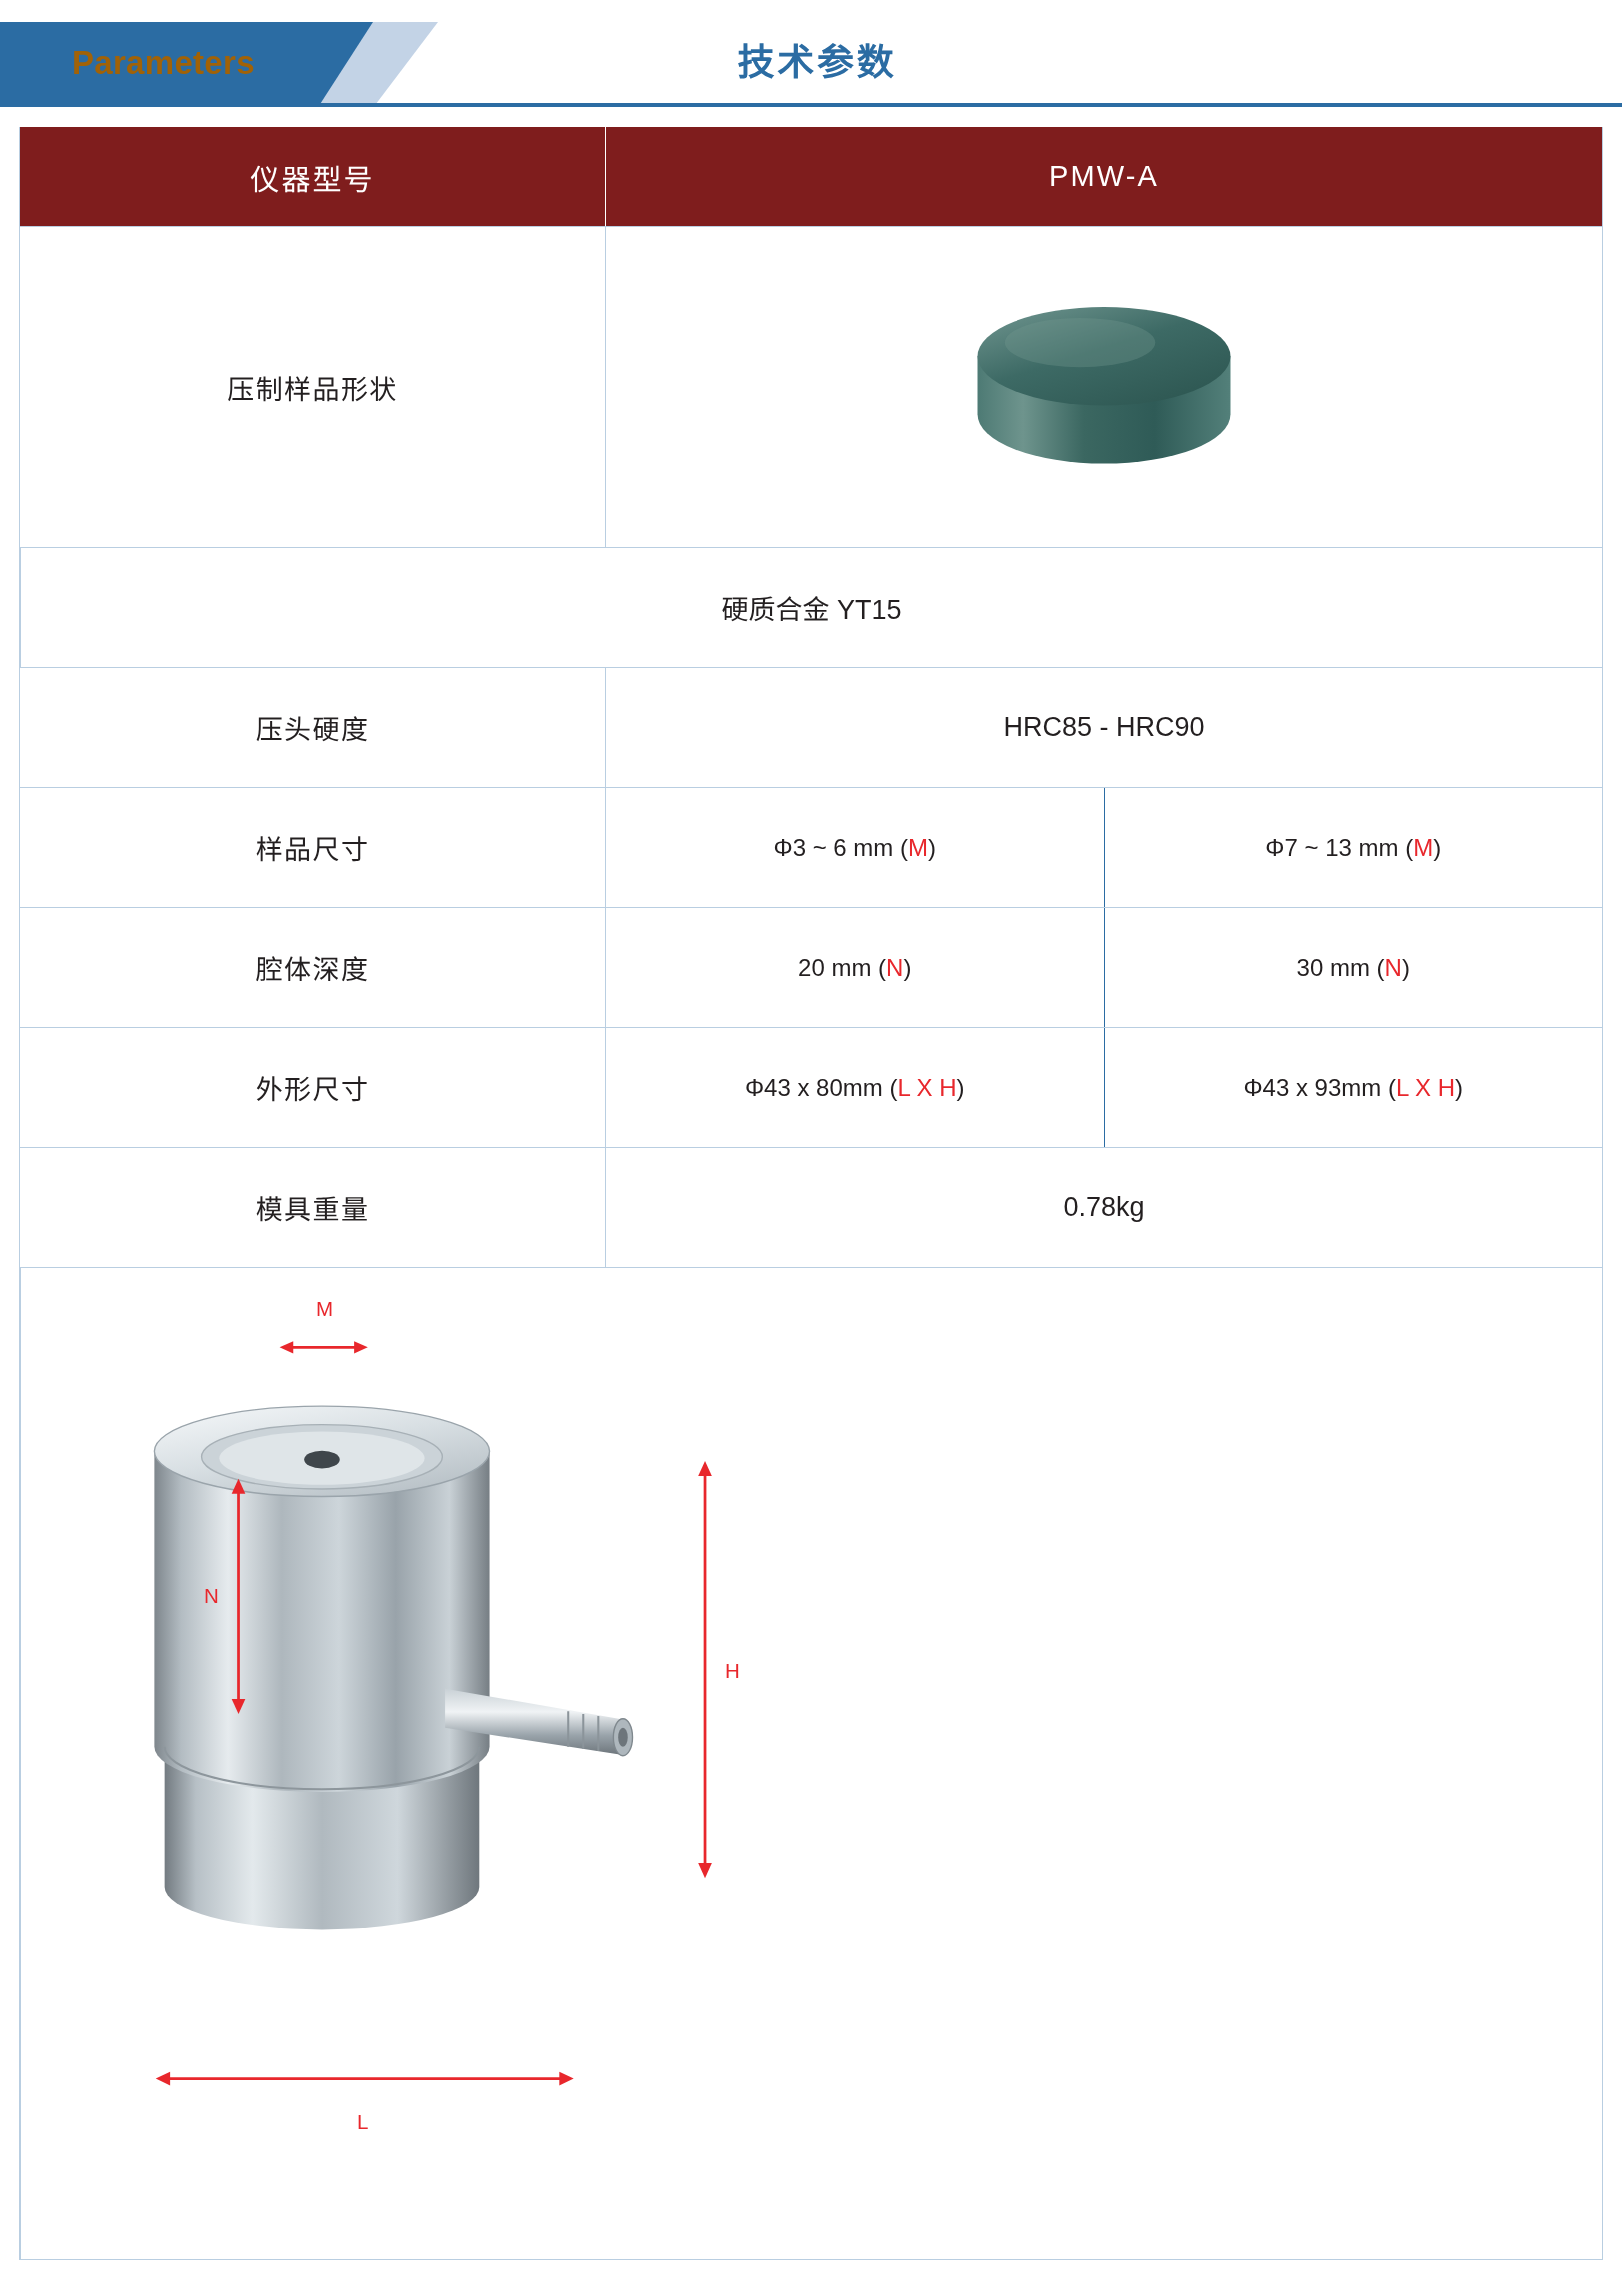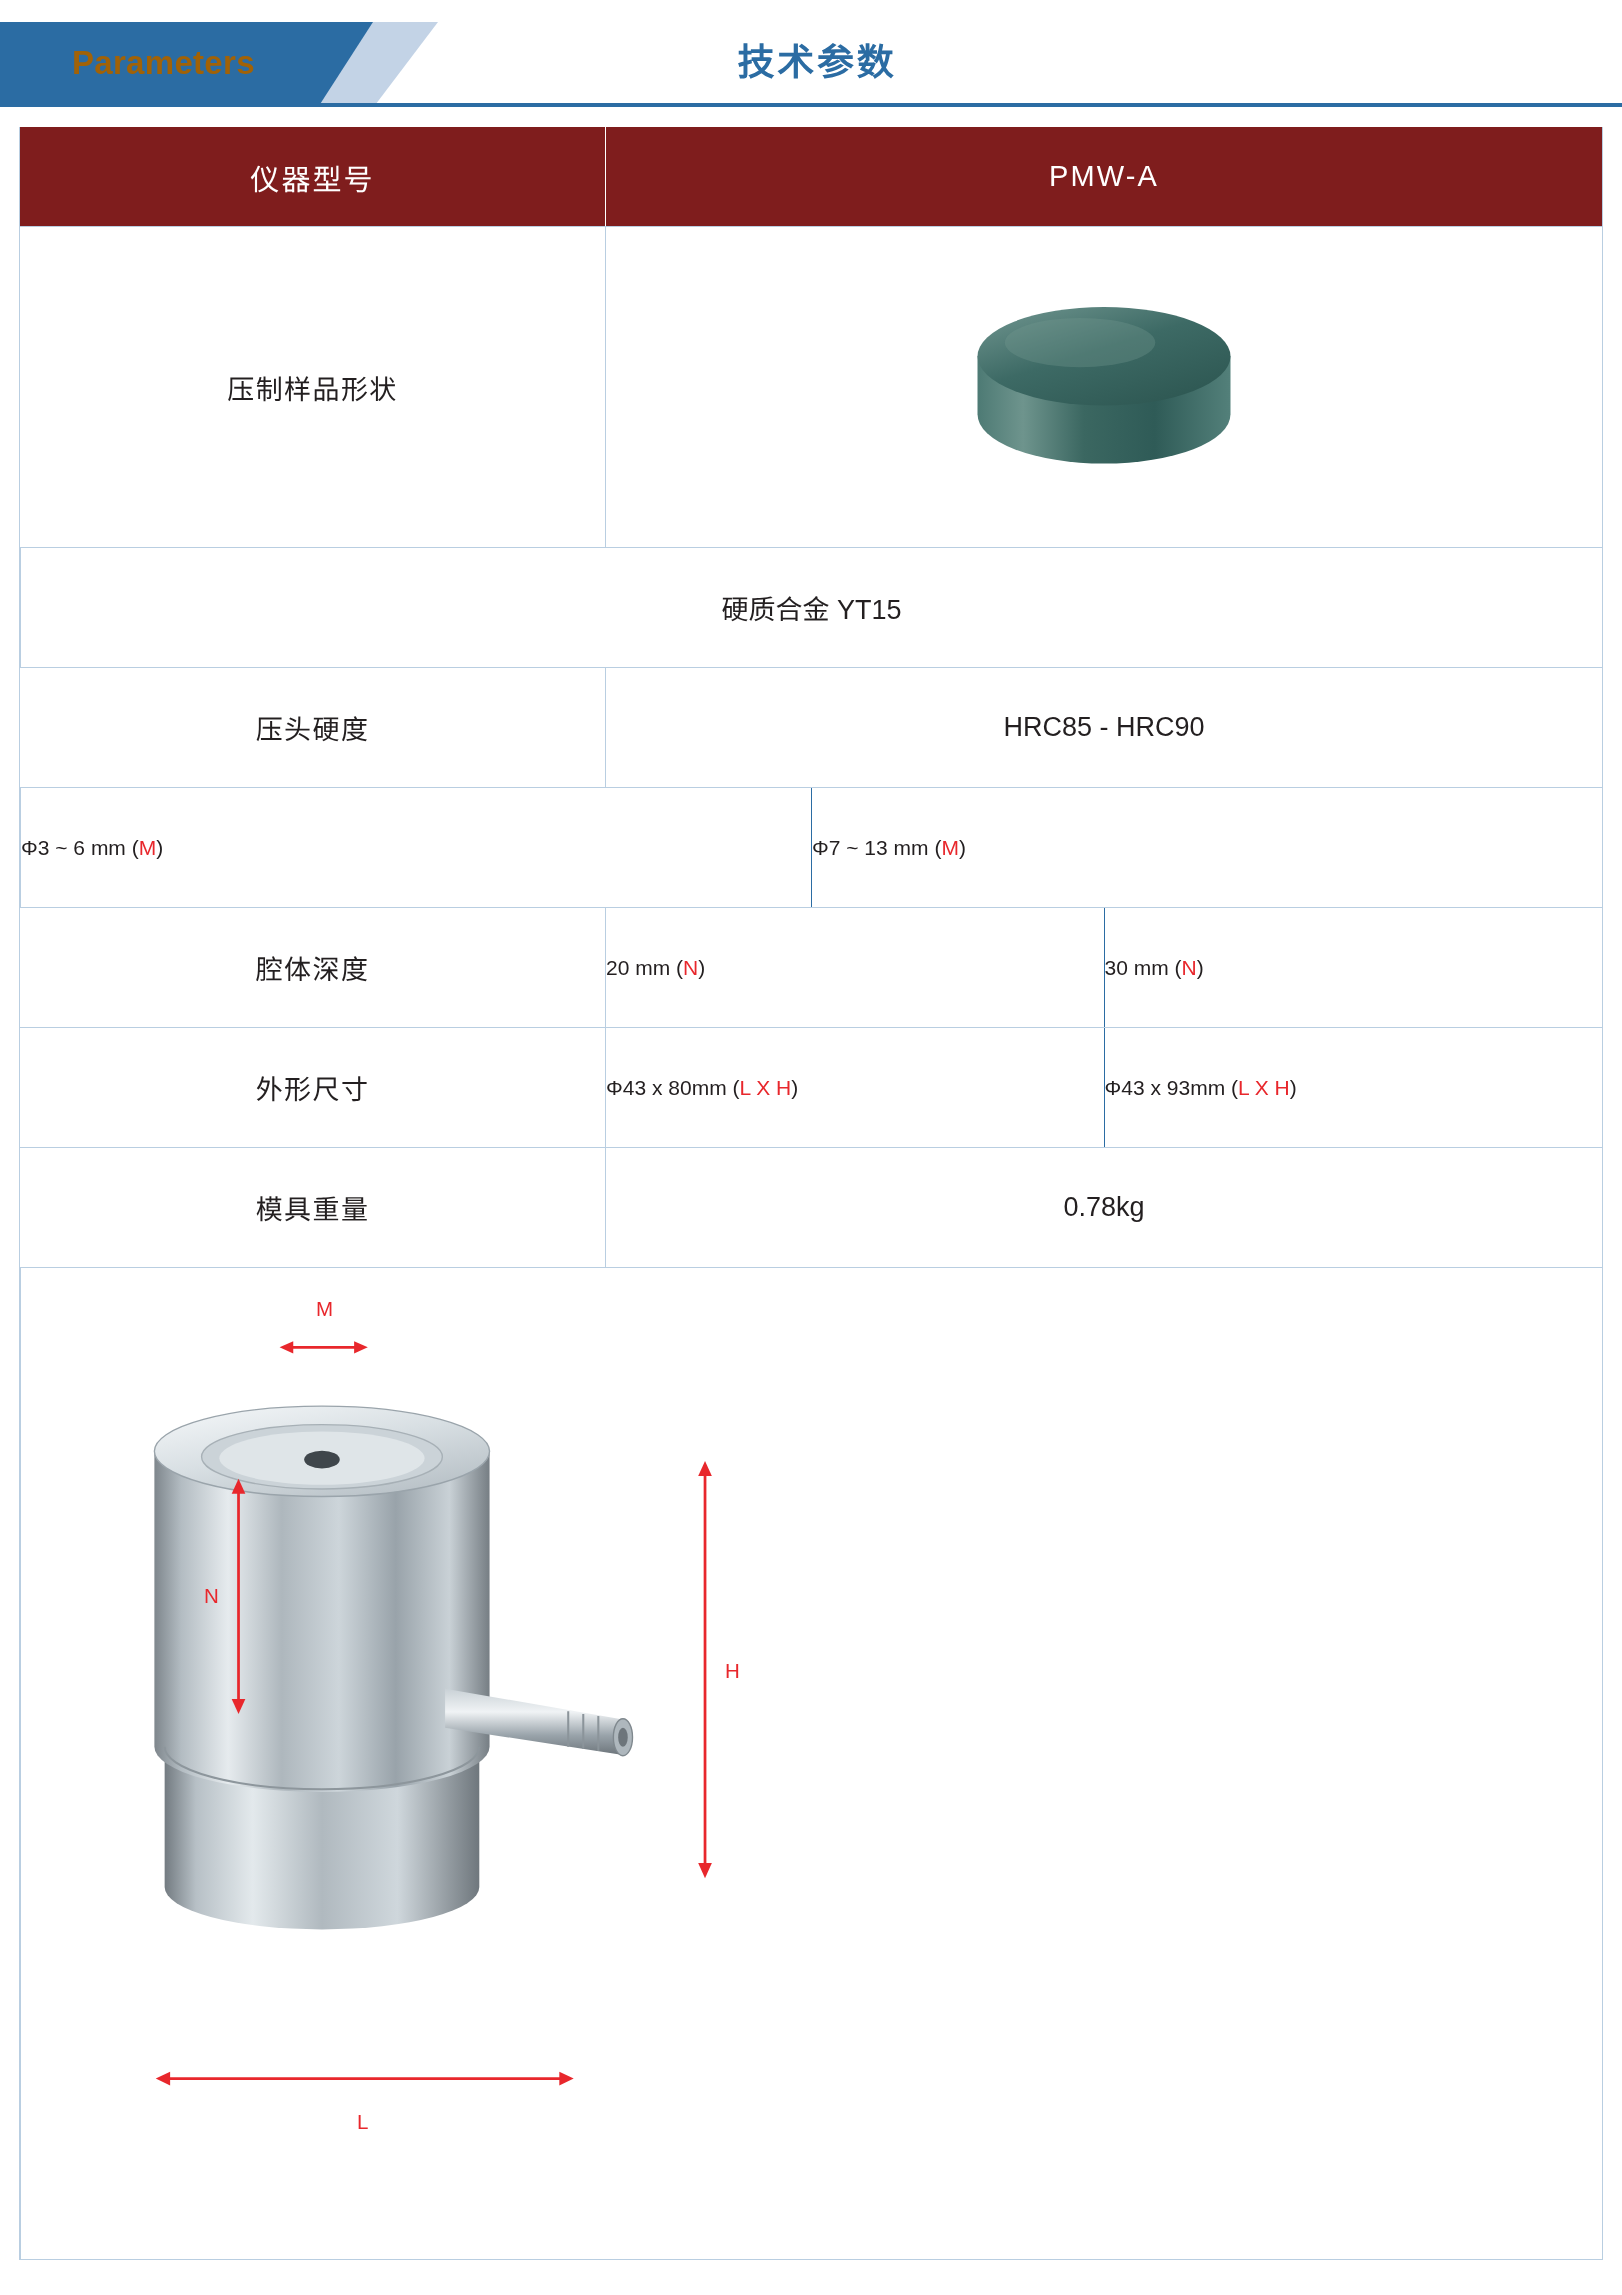--- a/index.html
+++ b/index.html
@@ -128,21 +128,22 @@
     font-size: 27px;
     color: #231f20;
   }
   .cell-value.split {
     padding: 0;
   }
   .subcell {
     flex: 1;
     display: flex;
     align-items: center;
-    font-size: 21px;
+    justify-content: center;
+    font-size: 24px;
     box-sizing: border-box;
     height: 100%;
   }
   .subcell + .subcell {
     border-left: 1.4px solid #2b6ca3;
   }
   .hl {
     color: #e8272c;
   }
 
@@ -243,20 +244,21 @@
     <div class="row row-normal">
       <div class="cell-value">硬质合金  YT15</div>
     </div>
 
     <div class="row row-normal">
       <div class="cell-label">压头硬度</div>
       <div class="cell-value">HRC85 - HRC90</div>
     </div>
 
     <div class="row row-normal">
+      <div class="cell-label">样品尺寸</div>
       <div class="cell-value split">
         <div class="subcell">
           <span>Φ3 ~ 6 mm (</span>
             <span class="hl">M</span>
             <span>)</span>
         </div>
         <div class="subcell">
           <span>Φ7 ~ 13 mm (</span>
             <span class="hl">M</span>
             <span>)</span>

